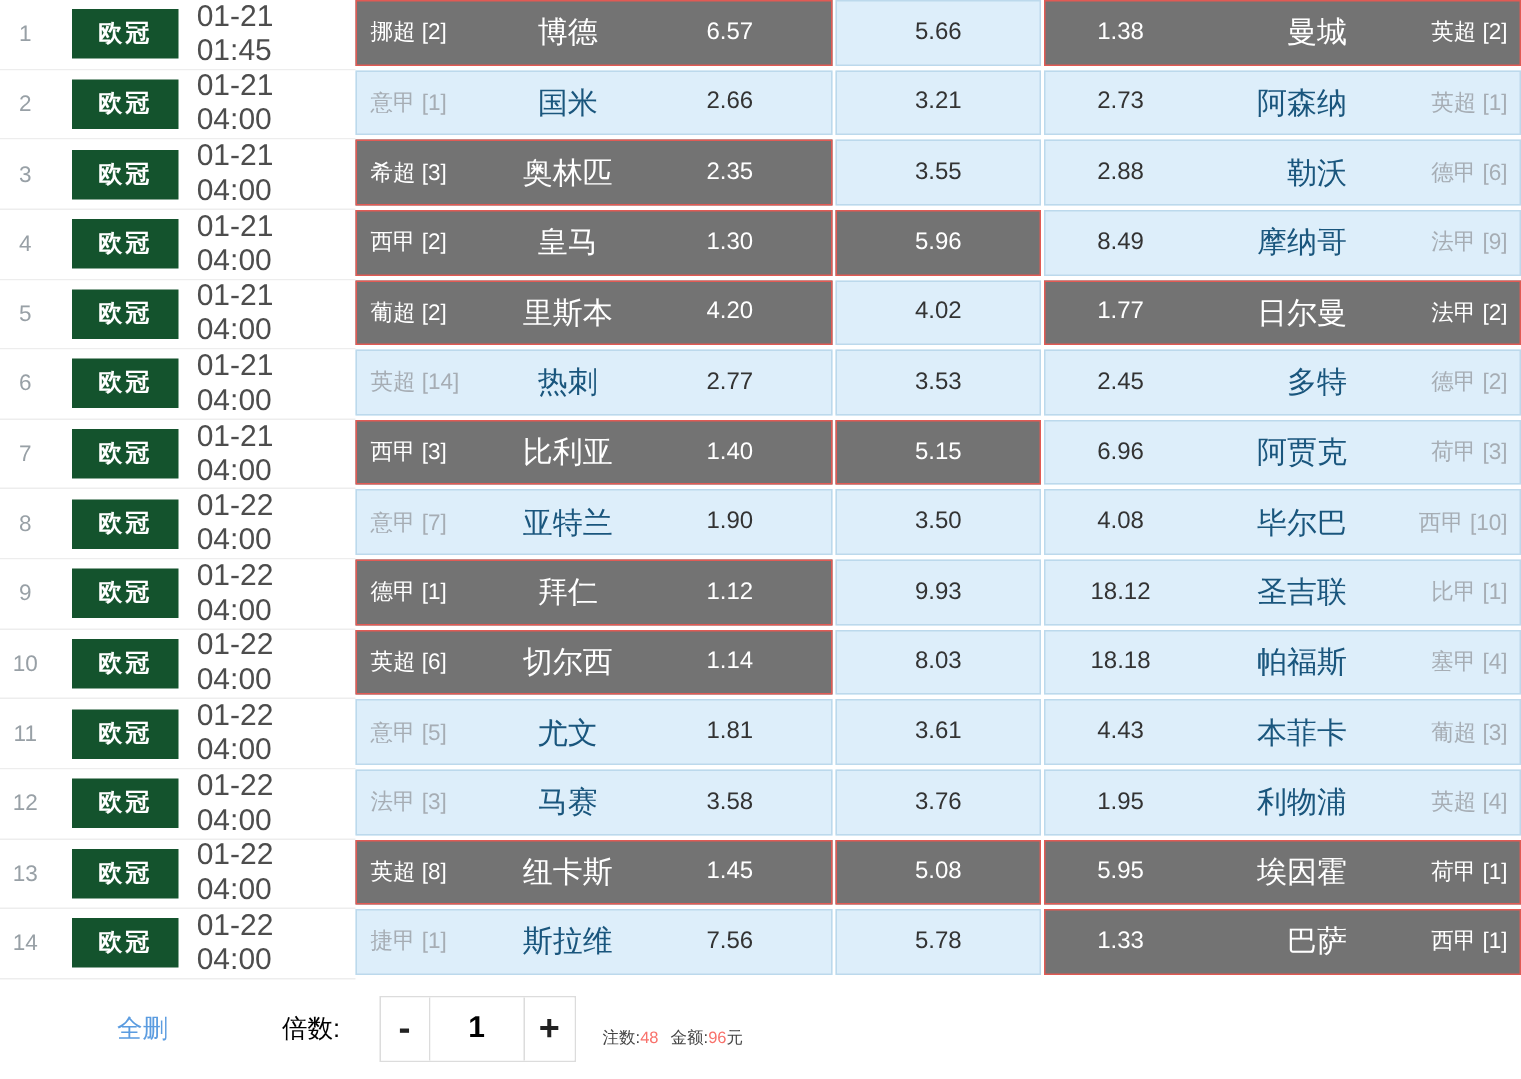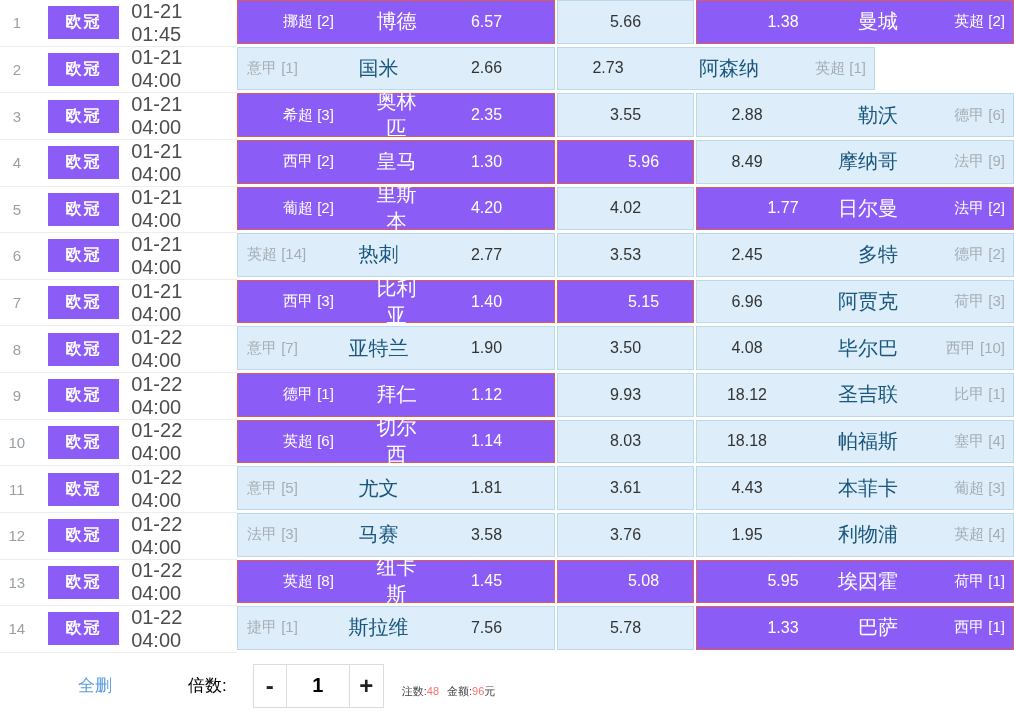--- a/index.html
+++ b/index.html
@@ -10,21 +10,21 @@
   }
   .table { width:1014px; }
   .row { display:flex; height:46.64px; }
   .left {
     width:237px; box-sizing:border-box; display:flex; align-items:center;
     border-bottom:1px solid #ededed; background:#fff;
   }
   .num { width:34px; text-align:center; color:#98a0a6; font-size:15px; }
   .badge {
     width:72px; height:33px; margin-left:14px;
-    background:#8b5cf6; color:#fff; font-size:16px; font-weight:bold;
+    background:#14532d; color:#fff; font-size:16px; font-weight:bold;
     display:flex; align-items:center; justify-content:center; letter-spacing:2px;
     cursor:pointer;
   }
   .time { margin-left:12px; font-size:20px; color:#4d4d4d; }
 
   .cell {
     box-sizing:border-box; height:43.64px; margin-bottom:3px;
     background:#ddeefa; border:1px solid #bcd9ec;
     display:flex; align-items:center; cursor:pointer;
   }
@@ -33,21 +33,21 @@
   .cell.away { width:318px; }
   .league { font-size:15px; color:#a6adb4; }
   .team   { font-size:20px; color:#1a567d; }
   .odds   { font-size:16px; color:#333; }
   .home .league { width:100px; padding-left:9px; box-sizing:border-box; }
   .home .team   { flex:1; text-align:center; }
   .home .odds   { width:135px; text-align:center; }
   .away .odds   { width:100px; text-align:center; }
   .away .team   { flex:1; text-align:right; padding-right:10px; }
   .away .league { width:105px; padding-right:8px; box-sizing:border-box; text-align:right; }
-  .cell.sel { background:#8b5cf6; border-color:#e15a54;padding-left:36px; }
+  .cell.sel { background:#737373; border-color:#e15a54; }
   .cell.sel .league, .cell.sel .team, .cell.sel .odds { color:#fff; }
 
   .footer { height:66px; display:flex; align-items:center; background:#fff; }
   .delete-all { margin-left:78px; color:#5b9ce0; font-size:17px; cursor:pointer; text-decoration:none; }
   .mult-label { margin-left:76px; font-size:17px; color:#000000; }
   .stepper {
     display:flex; margin-left:26px; height:44px; box-sizing:border-box;
     border:1px solid #dcdcdc; background:#fff;
   }
   .step {
@@ -90,20 +90,23 @@
     <div class="left">
       <span class="num">2</span>
       <span class="badge">欧冠</span>
       <span class="time">01-21 04:00</span>
     </div>
     <div class="cell home">
       <span class="league">意甲 [1]</span>
       <span class="team">国米</span>
       <span class="odds">2.66</span>
     </div>
+    <div class="cell draw">
+      <span class="odds">3.21</span>
+    </div>
     <div class="cell away">
       <span class="odds">2.73</span>
       <span class="team">阿森纳</span>
       <span class="league">英超 [1]</span>
     </div>
   </div>
 
   <div class="row">
     <div class="left">
       <span class="num">3</span>

